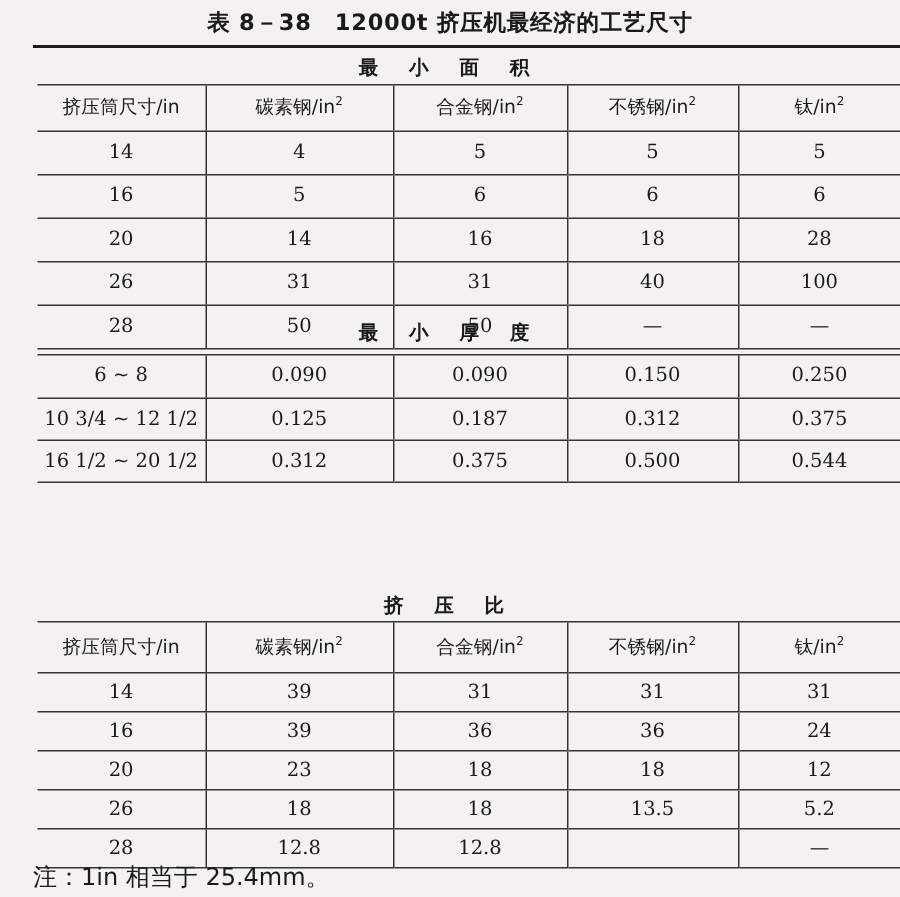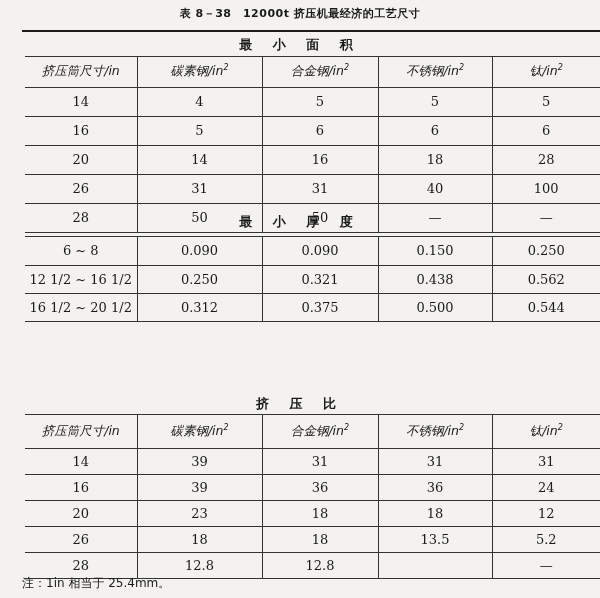--- a/index.html
+++ b/index.html
@@ -1,29 +1,29 @@
 <!DOCTYPE html>
 <html><head>
 <meta charset="utf-8">
 <style>
   html,body{margin:0;padding:0;}
   body{width:600px;height:598px;background:#f3f2ef;position:relative;overflow:hidden;
        font-family:"DejaVu Serif","Liberation Serif",serif;color:#1a1a1a;}
-  .title{position:absolute;top:6px;left:0;width:600px;text-align:center;font-size:11px;font-weight:bold;
+  .title{position:absolute;top:6px;left:0;width:600px;text-align:center;font-size:15px;font-weight:bold;
          font-family:"DejaVu Sans","Liberation Sans",sans-serif;letter-spacing:0.5px;}
   .rule-thick{position:absolute;left:22px;right:0;height:2px;background:#1a1a1a;}
   .rule{position:absolute;left:25px;right:0;height:1px;background:#333;}
   .section-title{position:absolute;left:0;width:600px;text-align:center;font-size:13px;font-weight:bold;
          font-family:"DejaVu Sans","Liberation Sans",sans-serif;letter-spacing:8px;}
   table{position:absolute;left:25px;width:575px;border-collapse:collapse;font-size:13px;}
   td{text-align:center;padding:0;border-left:1px solid #333;border-bottom:1px solid #333;}
   td:first-child{border-left:none;}
-  tr.hdr td{font-family:"DejaVu Sans","Liberation Sans",sans-serif;font-size:12.5px;font-style:italic;}
+  tr.hdr td{font-family:"DejaVu Sans","Liberation Sans",sans-serif;font-size:12.5px;}
   sup{font-size:8px;}
-  .note{position:absolute;left:22px;top:575px;font-size:12px;font-family:"DejaVu Sans","Liberation Sans",sans-serif;}
+  .note{position:absolute;left:22px;top:575px;font-size:16px;font-family:"DejaVu Sans","Liberation Sans",sans-serif;}
   .wm{position:absolute;right:6px;top:562px;color:#5a7fd0;font-size:11px;text-align:center;line-height:15px;
       font-family:"DejaVu Sans","Liberation Sans",sans-serif;}
   .wm .l1{letter-spacing:6px;margin-top:41px;}
 </style>
 </head>
 <body>
 
 <div class="title">表 8－38　12000t 挤压机最经济的工艺尺寸</div>
 <div class="rule-thick" style="top:30px"></div>
 
@@ -95,25 +95,25 @@
     </colgroup>
   <tbody>
   <tr style="height:28px">
         <td>6 ~ 8</td>
         <td>0.090</td>
         <td>0.090</td>
         <td>0.150</td>
         <td>0.250</td>
       </tr>
   <tr style="height:28px">
-        <td>12 1/2 ~ 16 1/2</td>
-        <td>0.250</td>
-        <td>0.321</td>
-        <td>0.438</td>
-        <td>0.562</td>
+        <td>10 3/4 ~ 12 1/2</td>
+        <td>0.125</td>
+        <td>0.187</td>
+        <td>0.312</td>
+        <td>0.375</td>
       </tr>
   <tr style="height:28px">
         <td>16 1/2 ~ 20 1/2</td>
         <td>0.312</td>
         <td>0.375</td>
         <td>0.500</td>
         <td>0.544</td>
       </tr>
 </tbody>
   </table>

